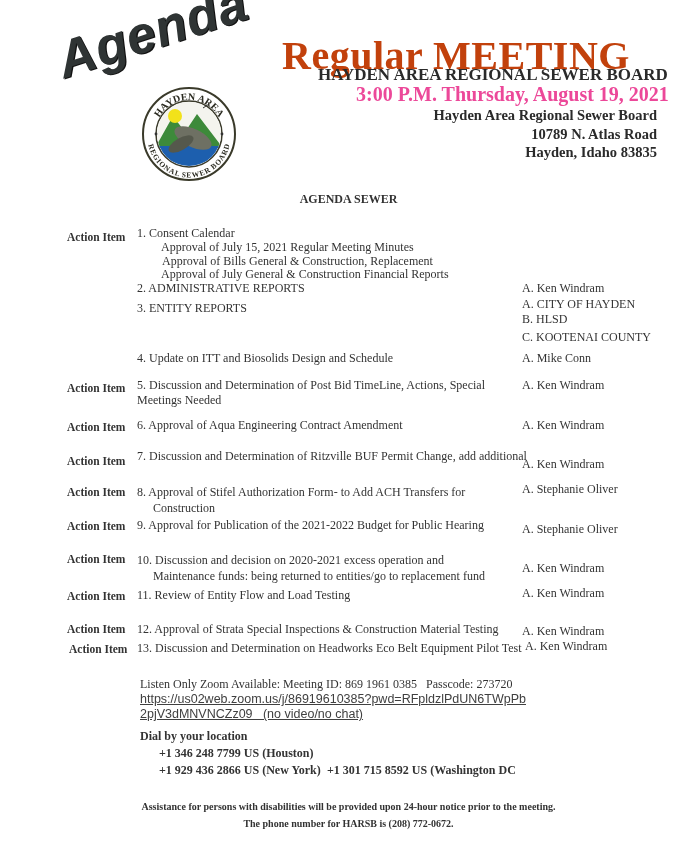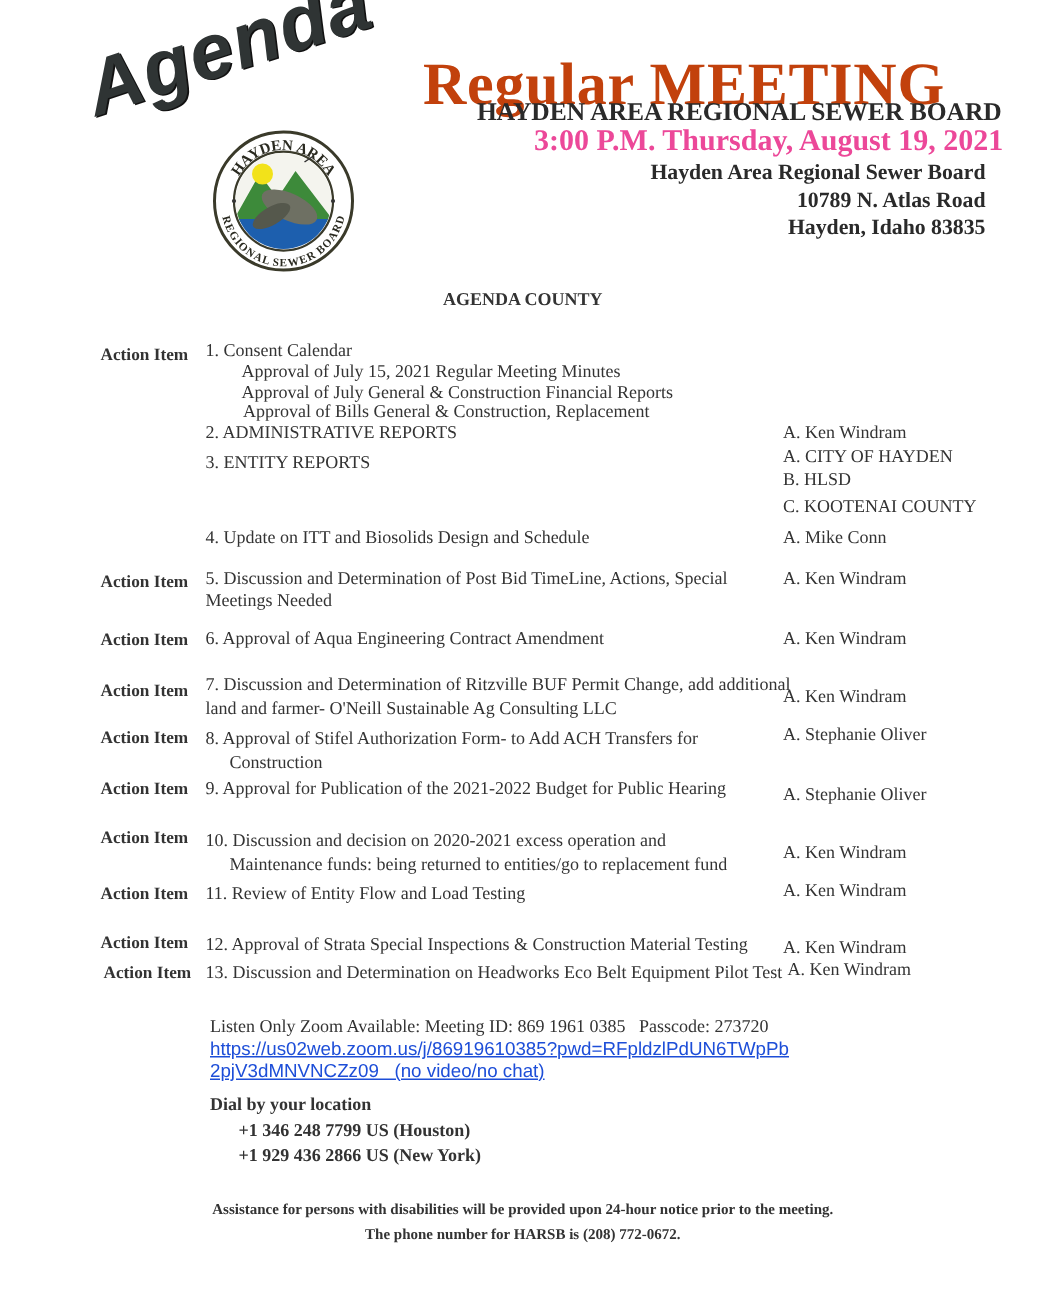--- a/index.html
+++ b/index.html
@@ -15,21 +15,21 @@
   .hdr-org { left: 318px; top: 65px; font-size: 17px; font-weight: bold; color: #2a2a2a; }
   .hdr-date { left: 356px; top: 83px; font-size: 20px; font-weight: bold; color: #ec4899; }
   .hdr-addr { right: 40px; text-align: right; font-size: 14.5px; font-weight: bold; color: #2a2a2a; line-height: 18.5px; top: 106px; }
   .topics { left: 0; width: 697px; top: 192px; text-align: center; font-size: 12px; font-weight: bold; color: #333; }
   .row { position: absolute; left: 0; width: 697px; font-size: 12px; line-height: 15px; color: #333; }
   .act { position: absolute; left: 67px; font-weight: bold; font-size: 11.5px; color: #333; }
   .txt { position: absolute; left: 137px; width: 380px; }
   .who { position: absolute; left: 522px; }
   .sub { padding-left: 24px; }
   .zoom-block { left: 140px; top: 676px; font-size: 12px; color: #333; line-height: 16px; }
-  .link { color: #1d4ed8; text-decoration: underline; font-family: "Liberation Sans", sans-serif; font-size: 12.5px; line-height: 15px; }
+  .link { color: #404040; text-decoration: underline; font-family: "Liberation Sans", sans-serif; font-size: 12.5px; line-height: 15px; }
   .dial { left: 140px; top: 728px; font-size: 12px; color: #333; line-height: 17px; font-weight: bold; }
   .dial-grid { position: absolute; left: 19px; top: 17px; width: 360px; }
   .dial-row { position: relative; height: 17px; white-space: nowrap; }
   .dial-row span.c2 { position: absolute; left: 165px; }
   .foot { left: 0; width: 697px; text-align: center; font-size: 10px; font-weight: bold; color: #333; line-height: 17px; top: 798px; }
 </style>
 </head>
 <body>
 
 <div class="abs agenda-word">Agenda</div>
@@ -66,29 +66,29 @@
 
 <div class="abs hdr-title">Regular MEETING</div>
 <div class="abs hdr-org">HAYDEN AREA REGIONAL SEWER BOARD</div>
 <div class="abs hdr-date">3:00 P.M.  Thursday, August 19, 2021</div>
 <div class="abs hdr-addr">
   <div>Hayden Area Regional Sewer Board</div>
   <div>10789 N. Atlas Road</div>
   <div>Hayden, Idaho 83835</div>
 </div>
 
-<div class="abs topics">AGENDA COUNTY</div>
+<div class="abs topics">AGENDA SEWER</div>
 
 <div class="row" style="top:226px;">
   <span class="act" style="top:4px;">Action Item</span>
   <div class="txt">
     <div>1. Consent Calendar</div>
     <div class="sub" style="line-height:13.5px">Approval of July 15, 2021 Regular Meeting Minutes</div>
+    <div class="sub" style="line-height:13.5px; padding-left:25px">Approval of Bills General &amp; Construction, Replacement</div>
     <div class="sub" style="line-height:13.5px">Approval of July General &amp; Construction Financial Reports</div>
-    <div class="sub" style="line-height:13.5px; padding-left:25px">Approval of Bills General &amp; Construction, Replacement</div>
   </div>
 </div>
 
 <div class="row" style="top:281px;">
   <div class="txt">2.  ADMINISTRATIVE REPORTS</div>
   <div class="who">A.  Ken Windram</div>
 </div>
 
 <div class="row" style="top:297px;">
   <div class="txt" style="top:4px">3.  ENTITY REPORTS</div>
@@ -116,21 +116,20 @@
 <div class="row" style="top:418px;">
   <span class="act" style="top:2px">Action Item</span>
   <div class="txt">6.  Approval of Aqua Engineering Contract Amendment</div>
   <div class="who">A. Ken Windram</div>
 </div>
 
 <div class="row" style="top:448px;">
   <span class="act" style="top:6px">Action Item</span>
   <div class="txt" style="width:390px; line-height:16px">
     <div>7.  Discussion and Determination of Ritzville BUF Permit Change, add additional</div>
-    <div>land and farmer- O'Neill Sustainable Ag Consulting LLC</div>
   </div>
   <div class="who" style="top:9px">A. Ken Windram</div>
 </div>
 
 <div class="row" style="top:484px;">
   <span class="act" style="top:1px">Action Item</span>
   <div class="txt" style="line-height:16px">
     <div>8.  Approval of Stifel Authorization Form- to Add ACH Transfers for</div>
     <div style="padding-left:16px">Construction</div>
   </div>
@@ -179,20 +178,21 @@
 </div>
 
 <div class="abs dial">
   <div>Dial by your location</div>
   <div class="dial-grid">
     <div class="dial-row">
       <span>+1 346 248 7799 US (Houston)</span>
     </div>
     <div class="dial-row">
       <span>+1 929 436 2866 US (New York)</span>
+      <span class="c2" style="left:168px">+1 301 715 8592 US (Washington DC</span>
     </div>
   </div>
 </div>
 
 <div class="abs foot">
   <div>Assistance for persons with disabilities will be provided upon 24-hour notice prior to the meeting.</div>
   <div>The phone number for HARSB is (208) 772-0672.</div>
 </div>
 
 </body></html>

